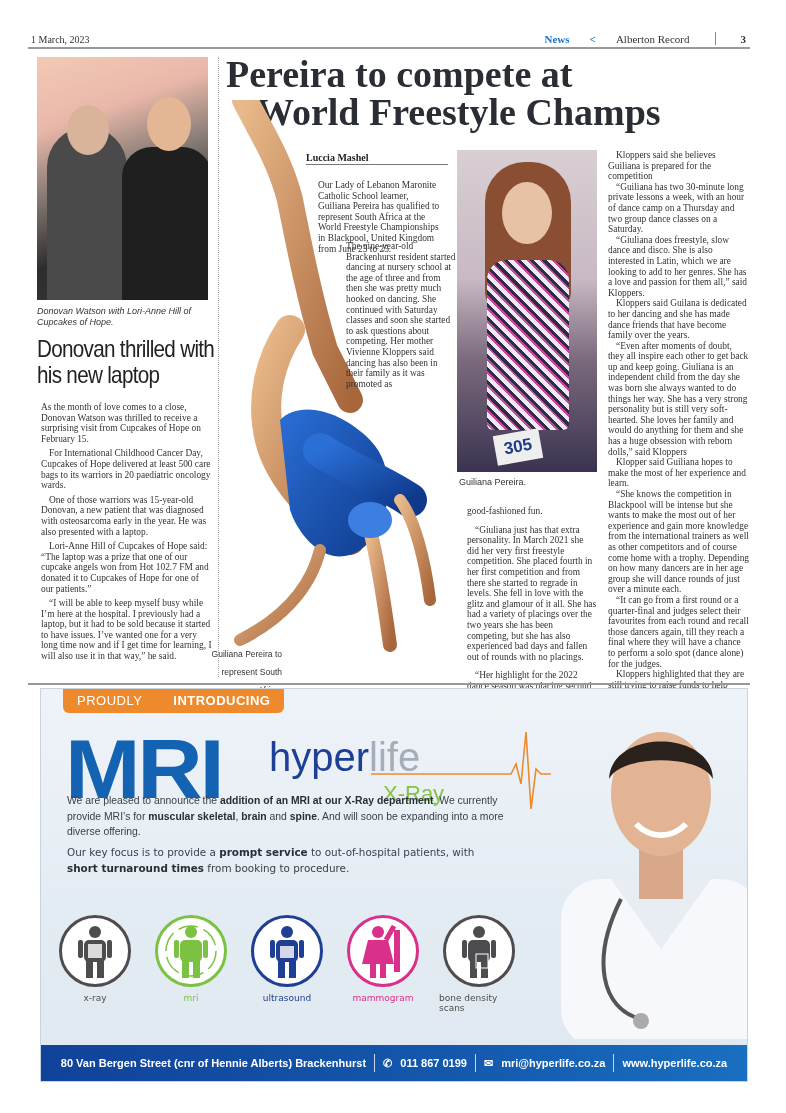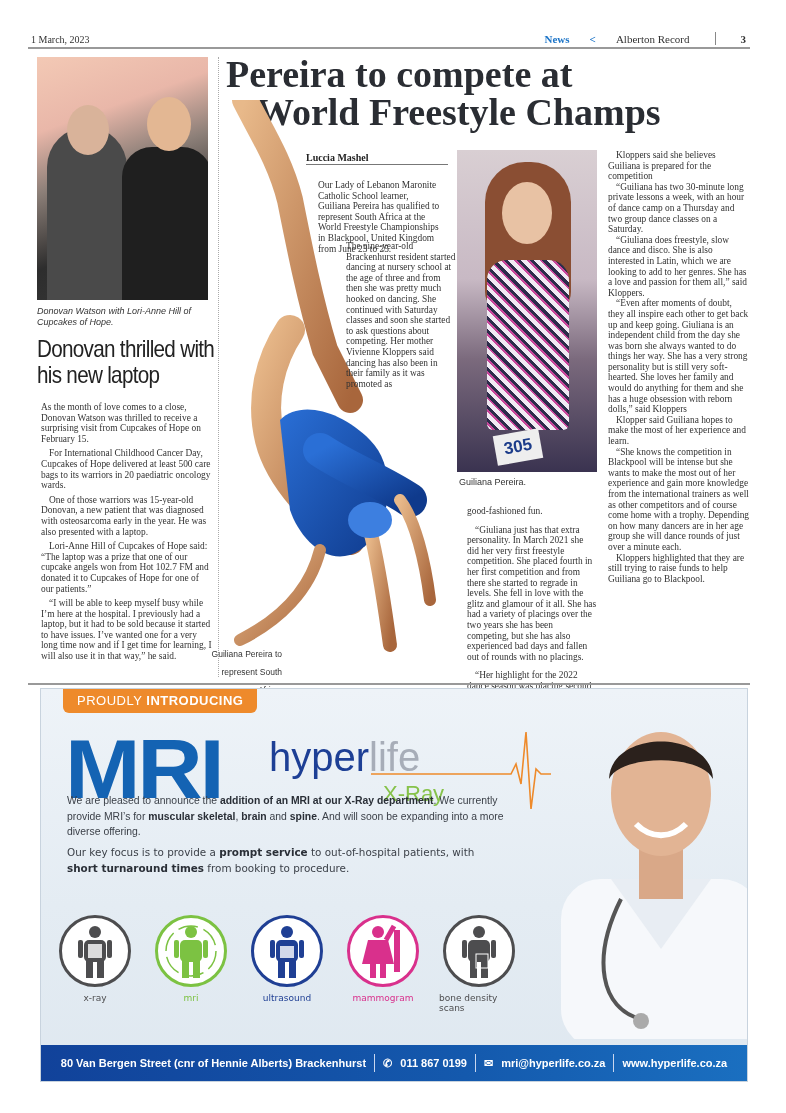--- a/index.html
+++ b/index.html
@@ -45,21 +45,21 @@
   .cap-girl{left:459px;top:477px;font-family:"Liberation Sans",sans-serif;font-size:9px;color:#333;}
   .body-mid3{left:459px;top:498px;width:146px;font-size:9.4px;line-height:10.6px;color:#333;}
   .body-mid3 p{margin:8px;text-indent:8px;}
   .body-mid3 p:first-child{text-indent:0;}
   .body-right{left:608px;top:150px;width:142px;font-size:9.4px;line-height:10.6px;color:#333;}
   .body-right p{margin:0;text-indent:8px;}
   
   .ad-rule{left:28px;right:36px;top:683px;border-top:2px solid #999;}
   .ad{left:40px;top:688px;width:706px;height:392px;background:linear-gradient(180deg,#eef3f8 0%,#e4ecf3 55%,#dfe8f0 100%);overflow:hidden;border:1px solid #c8d3de;}
   .ad-badge{position:absolute;left:22px;top:0;padding:4px 14px 5px;background:#ee8a2b;color:#fff;font-family:"Liberation Sans",sans-serif;font-size:13px;border-radius:0 0 6px 6px;letter-spacing:0.5px;}
-  .ad-badge b{font-weight:bold;}
+  .ad-badge b{font-weight:bold;margin-left:27px;}
   .ad-mri{position:absolute;left:24px;top:38px;font-family:"Liberation Sans",sans-serif;font-weight:bold;font-size:84px;line-height:84px;color:#1463b3;letter-spacing:-3px;transform:scaleX(1.08);transform-origin:left top;}
   .ad-logo{position:absolute;left:228px;top:48px;font-family:"Liberation Sans",sans-serif;font-size:40px;line-height:40px;}
   .ad-logo .hy{color:#1d3f95;}
   .ad-logo .lf{color:#a7adb8;}
   .ad-xray{position:absolute;left:342px;top:92px;font-family:"Liberation Sans",sans-serif;font-size:22px;color:#86c24a;}
   .ad-ecg{position:absolute;left:330px;top:35px;width:180px;height:90px;}
   .ad-p1{position:absolute;left:26px;top:104px;width:440px;font-family:Liberation Sans, sans-serif;font-size:10.4px;line-height:15.6px;color:#3a3f47;}
   .ad-p2{position:absolute;left:26px;top:156px;width:440px;font-family:"DejaVu Sans",sans-serif;font-size:10.4px;line-height:15.6px;color:#3a3f47;}
   .ad-p1 b,.ad-p2 b{color:#2a2f37;}
   .ad-icons{position:absolute;left:14px;top:226px;width:480px;display:flex;gap:16px;}
@@ -146,23 +146,25 @@
 <div class="abs cap-girl">Guiliana Pereira.</div>
 <div class="abs body-mid3">
   <p>good-fashioned fun.</p>
   <p>“Giuliana just has that extra personality. In March 2021 she did her very first freestyle competition. She placed fourth in her first competition and from there she started to regrade in levels. She fell in love with the glitz and glamour of it all. She has had a variety of placings over the two years she has been competing, but she has also experienced bad days and fallen out of rounds with no placings.</p>
   <p>“Her highlight for the 2022 dance season was placing second for disco at the SA Championships in November,” said Kloppers.</p>
 </div>
 <div class="abs body-right">
   <p>Kloppers said she believes Guiliana is prepared for the competition</p>
   <p>“Guiliana has two 30-minute long private lessons a week, with an hour of dance camp on a Thursday and two group dance classes on a Saturday.</p>
   <p>“Giuliana does freestyle, slow dance and disco. She is also interested in Latin, which we are looking to add to her genres. She has a love and passion for them all,” said Kloppers.</p>
+  <p>Kloppers said Guilana is dedicated to her dancing and she has made dance friends that have become family over the years.</p>
   <p>“Even after moments of doubt, they all inspire each other to get back up and keep going. Giuliana is an independent child from the day she was born she always wanted to do things her way. She has a very strong personality but is still very soft-hearted. She loves her family and would do anything for them and she has a huge obsession with reborn dolls,” said Kloppers</p>
   <p>Klopper said Guiliana hopes to make the most of her experience and learn.</p>
   <p>“She knows the competition in Blackpool will be intense but she wants to make the most out of her experience and gain more knowledge from the international trainers as well as other competitors and of course come home with a trophy. Depending on how many dancers are in her age group she will dance rounds of just over a minute each.</p>
+  <p>“It can go from a first round or a quarter-final and judges select their favourites from each round and recall those dancers again, till they reach a final where they will have a chance to perform a solo spot (dance alone) for the judges.</p>
   <p>Kloppers highlighted that they are still trying to raise funds to help Guiliana go to Blackpool.</p>
 </div>
 
 <div class="abs ad-rule"></div>
 <div class="abs ad">
   <div class="ad-badge">
     <span>PROUDLY </span><b>INTRODUCING</b>
   </div>
   <div class="ad-mri">MRI</div>
   <svg class="ad-ecg" viewBox="0 0 180 90">

